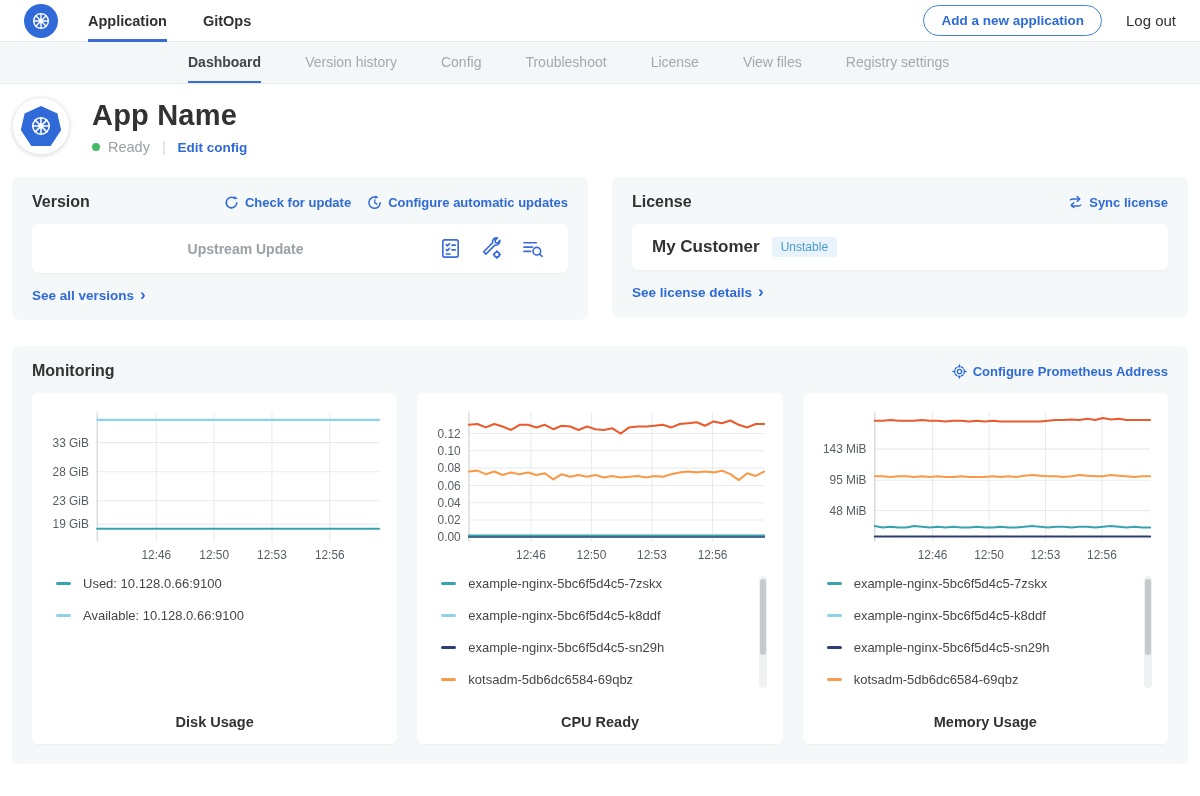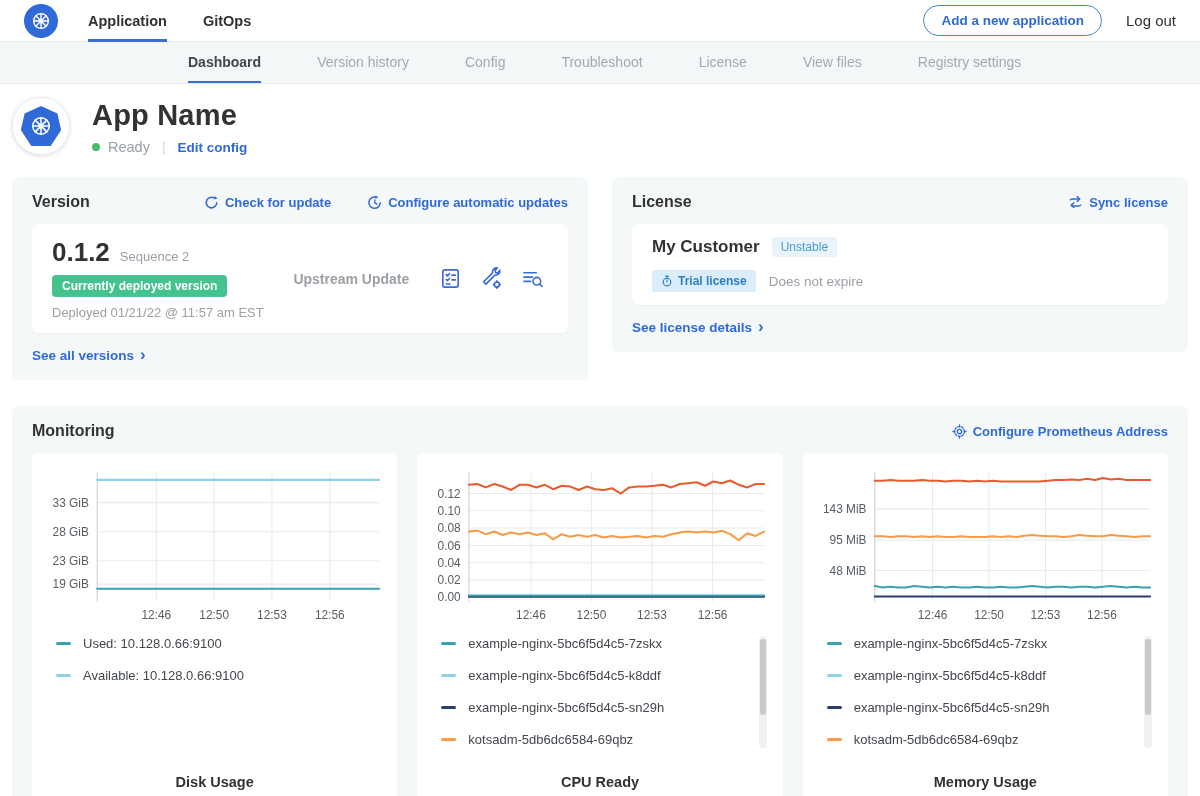--- a/index.html
+++ b/index.html
@@ -14,42 +14,42 @@
   .topnav { height:42px; display:flex; align-items:center; padding:16px 24px; border-bottom:1px solid #e6e9eb; background:#fff; }
   .k8s-logo { width:34px; height:34px; border-radius:50%; background:#3069d8; display:grid; place-items:center; flex:none; }
   .topnav-tabs { display:flex; gap:36px; height:42px; margin-left:30px; }
   .topnav-tab { display:flex; align-items:center; height:100%; font-size:14.5px; font-weight:bold; color:#323232; border-bottom:3px solid transparent; padding-top:3px; cursor:pointer; }
   .topnav-tab.active { border-bottom-color:#3b6bd8; }
   .topnav-spacer { flex:1; }
   .add-btn { border:1px solid #4285d6; background:#fff; color:#2f6ad8; font-weight:bold; font-size:13.5px; padding:7px 17px; border-radius:17px; cursor:pointer; font-family:inherit; }
   .logout { margin-left:24px; font-size:15px; color:#323232; cursor:pointer; }
 
   
-  .subnav { height:42px; background:#f4f7f8; border-bottom:1px solid #e8ebed; display:flex; padding-left:188px; gap:56px; }
+  .subnav { height:42px; background:#f4f7f8; border-bottom:1px solid #e8ebed; display:flex; padding-left:188px; gap:44px; }
   .subnav-tab { display:flex; align-items:center; font-size:14px; color:#a3a9ae; border-bottom:2px solid transparent; cursor:pointer; }
   .subnav-tab.active { color:#40464b; font-weight:bold; border-bottom-color:#3b6bd8; }
 
   
   .app-header { display:flex; align-items:flex-start; padding:13px 24px 16px 12px; }
   .app-icon { width:58px; height:58px; border-radius:50%; background:#fff; border:1px solid #edf0f2; box-shadow:0 1px 4px rgba(0,0,0,.14); display:grid; place-items:center; flex:none; }
   .heptagon { width:42px; height:40px; background:#3069d8; display:grid; place-items:center;
     clip-path:polygon(50% 0%, 89% 19%, 98% 60%, 73% 100%, 27% 100%, 2% 60%, 11% 19%); }
   .app-info { margin-left:22px; padding-top:2px; }
   .app-title { font-size:29px; font-weight:bold; letter-spacing:.2px; }
   .status-row { display:flex; align-items:center; gap:8px; margin-top:7px; }
   .status-dot { width:8px; height:8px; border-radius:50%; background:#44bb66; }
   .status-text { font-size:14.5px; color:#9aa0a6; }
   .status-sep { color:#d3d8db; font-size:14px; margin:0 4px; }
 
   
   .cards-row { display:flex; gap:24px; margin:6px 12px 0; align-items:flex-start; }
   .card { flex:1; background:#f5f8f9; border-radius:6px; padding:16px 20px 16px; }
   .card-header { display:flex; align-items:center; }
   .card-title { font-size:16px; font-weight:bold; }
-  .card-links { margin-left:auto; display:flex; gap:36px; align-items:center; }
+  .card-links { margin-left:auto; display:flex; gap:16px; align-items:center; }
   .inner-card { background:#fff; border-radius:6px; margin-top:13px; padding:13px 20px; box-shadow:0 1px 2px rgba(0,0,0,.04); }
 
   .version-inner { display:flex; align-items:center; }
   .version-row { display:flex; align-items:baseline; gap:10px; }
   .version-number { font-size:26px; font-weight:bold; }
   .version-seq { font-size:13px; color:#9aa0a6; }
   .deployed-badge { display:inline-block; background:#44c38f; color:#fff; font-size:12px; font-weight:bold; padding:4px 10px; border-radius:4px; margin:7px 0 8px; }
   .deployed-at { font-size:13px; color:#9aa0a6; }
   .update-type { flex:1; text-align:center; font-size:14px; font-weight:bold; color:#9aa0a6; }
   .version-icons { display:flex; gap:18px; color:#3b6bd8; align-items:center; padding-right:4px; }
@@ -150,28 +150,20 @@
               <path d="M14 8.2A6 6 0 1 1 9.5 2.4" fill="none" stroke="currentColor" stroke-width="1.6" stroke-linecap="round"></path>
               <path d="M8.3 5.2v3.1l2.3 1.4" fill="none" stroke="currentColor" stroke-width="1.4" stroke-linecap="round"></path>
               <path d="M9 .2l3 2.1-3.2 2z" fill="currentColor"></path>
             </svg>
           <span>Configure automatic updates</span>
         </span>
       </span>
     </div>
 
     <div class="inner-card version-inner">
-      <div>
-        <div class="version-row">
-          <span class="version-number">0.1.2</span>
-          <span class="version-seq">Sequence 2</span>
-        </div>
-        <span class="deployed-badge">Currently deployed version</span>
-        <div class="deployed-at">Deployed 01/21/22 @ 11:57 am EST</div>
-      </div>
       <div class="update-type">Upstream Update</div>
       <div class="version-icons">
         <span>
           <svg viewBox="0 0 24 24" width="23" height="23" fill="none" stroke="currentColor" stroke-width="1.7" stroke-linecap="round" stroke-linejoin="round">
               <rect x="4" y="3" width="16" height="18" rx="2"></rect>
               <path d="M7.5 8l1.3 1.3 2.2-2.5M13.5 8.5H17M7.5 13l1.3 1.3 2.2-2.5M13.5 13.5H17M7.5 17.8h4"></path>
             </svg>
         </span>
         <span>
           <svg viewBox="0 0 24 24" width="23" height="23" fill="none" stroke="currentColor" stroke-width="1.7" stroke-linecap="round" stroke-linejoin="round">
@@ -211,31 +203,20 @@
             </svg>
           <span>Sync license</span>
         </span>
       </span>
     </div>
 
     <div class="inner-card">
       <div class="customer-row">
         <span class="customer-name">My Customer</span>
         <span class="channel-badge">Unstable</span>
-      </div>
-      <div class="license-row2">
-        <span class="trial-badge">
-          <svg viewBox="0 0 14 14" width="12" height="12" fill="none" stroke="currentColor" stroke-linecap="round">
-              <circle cx="7" cy="8.2" r="4.4" stroke-width="1.4"></circle>
-              <path d="M7 8.2V5.6" stroke-width="1.3"></path>
-              <path d="M5.5 1.2h3M7 1.4v1.7" stroke-width="1.4"></path>
-            </svg>
-          <span>Trial license</span>
-        </span>
-        <span class="expiry">Does not expire</span>
       </div>
     </div>
 
     <div class="see-link">
       <span class="blue-link" style="font-size:13.5px">
           <span>See license details</span>
           <span class="chev">›</span>
         </span>
     </div>
   </div>

